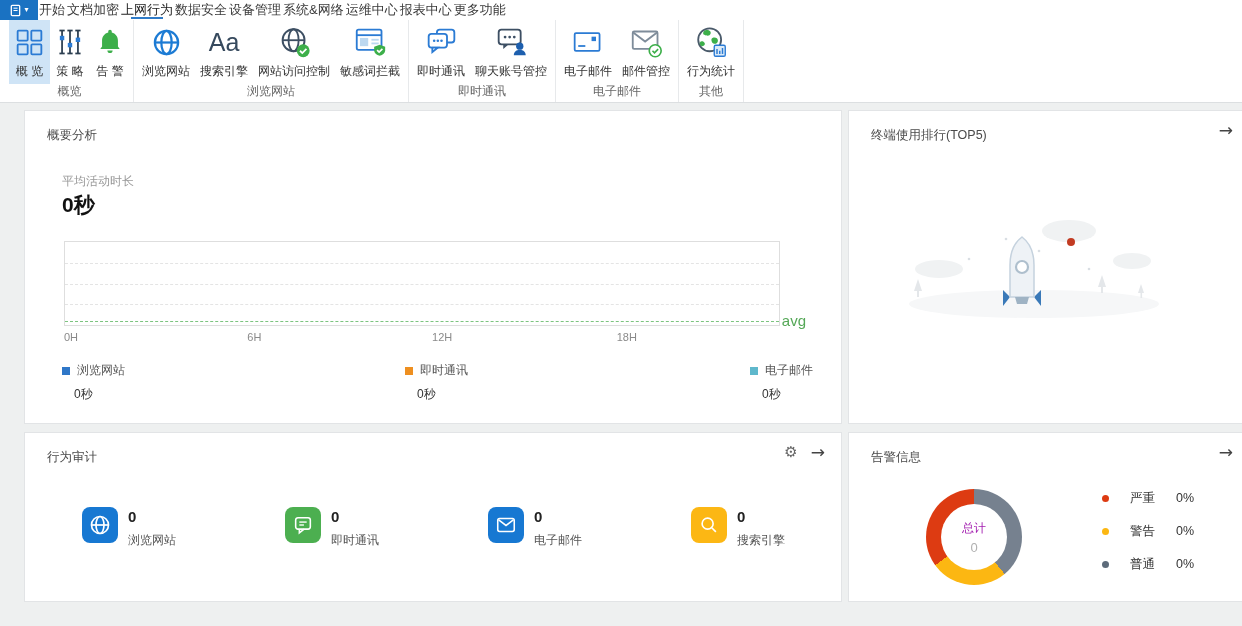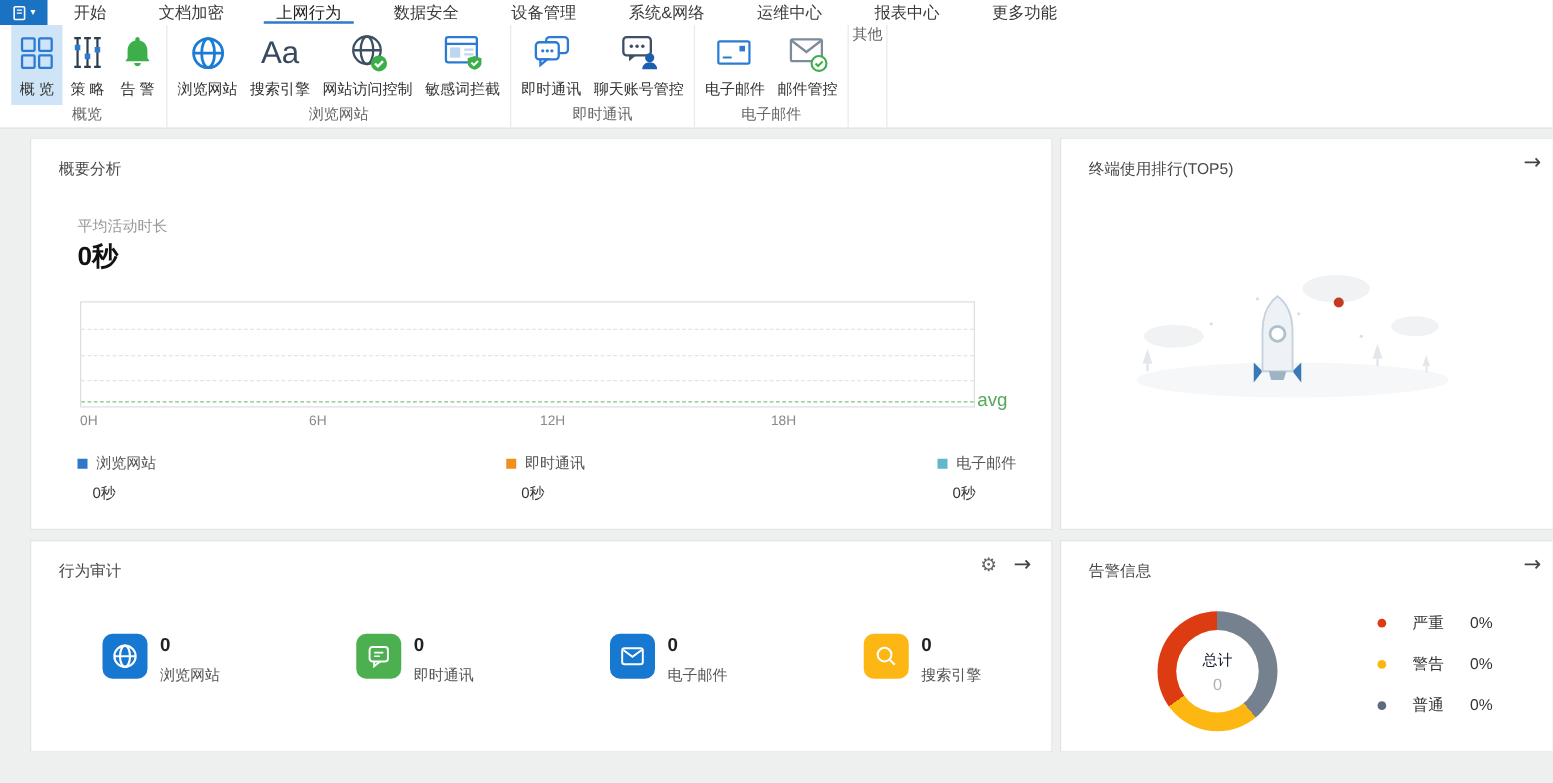--- a/index.html
+++ b/index.html
@@ -3,21 +3,21 @@
 <meta charset="utf-8">
 <style>
   * { margin:0; padding:0; box-sizing:border-box; }
   html,body { width:1242px; height:626px; overflow:hidden;
     font-family:"Liberation Sans", sans-serif; background:#eef0f0; color:#333; }
 
   
   .menubar { height:20px; background:#fff; display:flex; align-items:stretch; font-size:13px; }
   .app-btn { width:38px; background:#1a72c2; display:flex; align-items:center; justify-content:center; gap:2px; cursor:pointer; }
   .app-caret { color:#fff; font-size:8px; line-height:1; }
-  .menu-item { padding:0 21px; display:flex; align-items:center; position:relative; color:#3a3a3a; cursor:pointer; white-space:nowrap;text-align:right; }
+  .menu-item { padding:0 1px; display:flex; align-items:center; position:relative; color:#3a3a3a; cursor:pointer; white-space:nowrap;text-align:right; }
   .menu-item.active { color:#222; }
   .menu-item.active::after { content:""; position:absolute; left:11px; right:11px; bottom:1px; height:2px; background:#2f7bc8; }
 
   
   .ribbon { height:83px; background:#fff; border-bottom:1px solid #dcdfe1; display:flex; align-items:stretch; padding-left:6px; }
   .rgroup { display:flex; flex-direction:column; border-right:1px solid #e7e9eb; padding:0 3px; }
   .rgroup-items { height:64px; display:flex; align-items:stretch; }
   .rgroup-label { height:17px; text-align:center; font-size:12px; color:#666; line-height:15px; }
   .ritem { display:flex; flex-direction:column; align-items:center; justify-content:flex-start; padding:3px 5px 0; cursor:pointer; }
   .ritem.selected { background:#cfe4f6;text-align:right; }
@@ -54,21 +54,21 @@
   .stat-val { font-size:15px; font-weight:bold; color:#222; padding-top:1px; }
   .stat-lbl { font-size:12px; color:#555; margin-top:7px; }
 
   
   .illus { position:absolute; top:98px; left:35px; }
 
   
   .donut { position:absolute; top:56px; left:77px; width:96px; height:96px; border-radius:50%; }
   .donut::after { content:""; position:absolute; inset:15px; background:#fff; border-radius:50%; }
   .donut-center { position:absolute; top:56px; left:77px; width:96px; height:96px; display:flex; flex-direction:column; align-items:center; justify-content:center; z-index:2; }
-  .donut-total-label { font-size:12px; color:#0f172a; }
+  .donut-total-label { font-size:12px; color:#a21caf; }
   .donut-total-value { font-size:13px; color:#b0b0b0; margin-top:3px; }
   .alert-legend { position:absolute; top:59px; left:253px; }
   .alert-leg-row { display:flex; align-items:center; gap:21px; height:12px; margin-bottom:21px; font-size:12.5px; color:#333; }
   .alert-dot { width:7px; height:7px; border-radius:50%; }
 
   
   .statusbar { height:18px; background:#1673c4; color:#fff; font-size:12px; display:flex; align-items:center; justify-content:space-between; padding:0 8px; }
   .status-right { display:flex; align-items:center; gap:7px; cursor:pointer; }
 </style>
 </head>
@@ -251,20 +251,37 @@
               <path d="M24.5 27l2.2 2.2 4-4" fill="none" stroke="#3daf4a" stroke-width="1.8"></path>
             </svg>
         </span>
         <span class="rlabel">邮件管控</span>
       </div>
     </div>
     <div class="rgroup-label">电子邮件</div>
   </div>
 
   <div class="rgroup">
+    <div class="rgroup-items">
+      <div class="ritem">
+        <span class="icon-box">
+          <svg width="33" height="33" viewBox="0 0 36 36">
+              <circle cx="16" cy="15" r="12.5" fill="#fff" stroke="#4a5a6a" stroke-width="2"></circle>
+              <path d="M11 4.5c4-1 7 1 6 4s-5 2-7 1-1-4 1-5z" fill="#3daf4a"></path>
+              <path d="M19 13c3-1 6 0 6 3s-3 4-5 3-3-5-1-6z" fill="#3daf4a"></path>
+              <path d="M7.5 16.5c2 0 4 2 3 4s-4 2-5 0 0-4 2-4z" fill="#3daf4a"></path>
+              <rect x="21" y="21" width="12" height="12" rx="1.5" fill="#dcebf8" stroke="#2b7bd4" stroke-width="1.5"></rect>
+              <line x1="24" y1="30.5" x2="24" y2="25" stroke="#2b7bd4" stroke-width="1.6"></line>
+              <line x1="27" y1="30.5" x2="27" y2="27" stroke="#2b7bd4" stroke-width="1.6"></line>
+              <line x1="30" y1="30.5" x2="30" y2="24" stroke="#2b7bd4" stroke-width="1.6"></line>
+            </svg>
+        </span>
+        <span class="rlabel">行为统计</span>
+      </div>
+    </div>
     <div class="rgroup-label">其他</div>
   </div>
 
 </div>
 
 <div class="main">
 
   <div class="card">
     <div class="card-title">概要分析</div>
     <div class="metric-label">平均活动时长</div>

